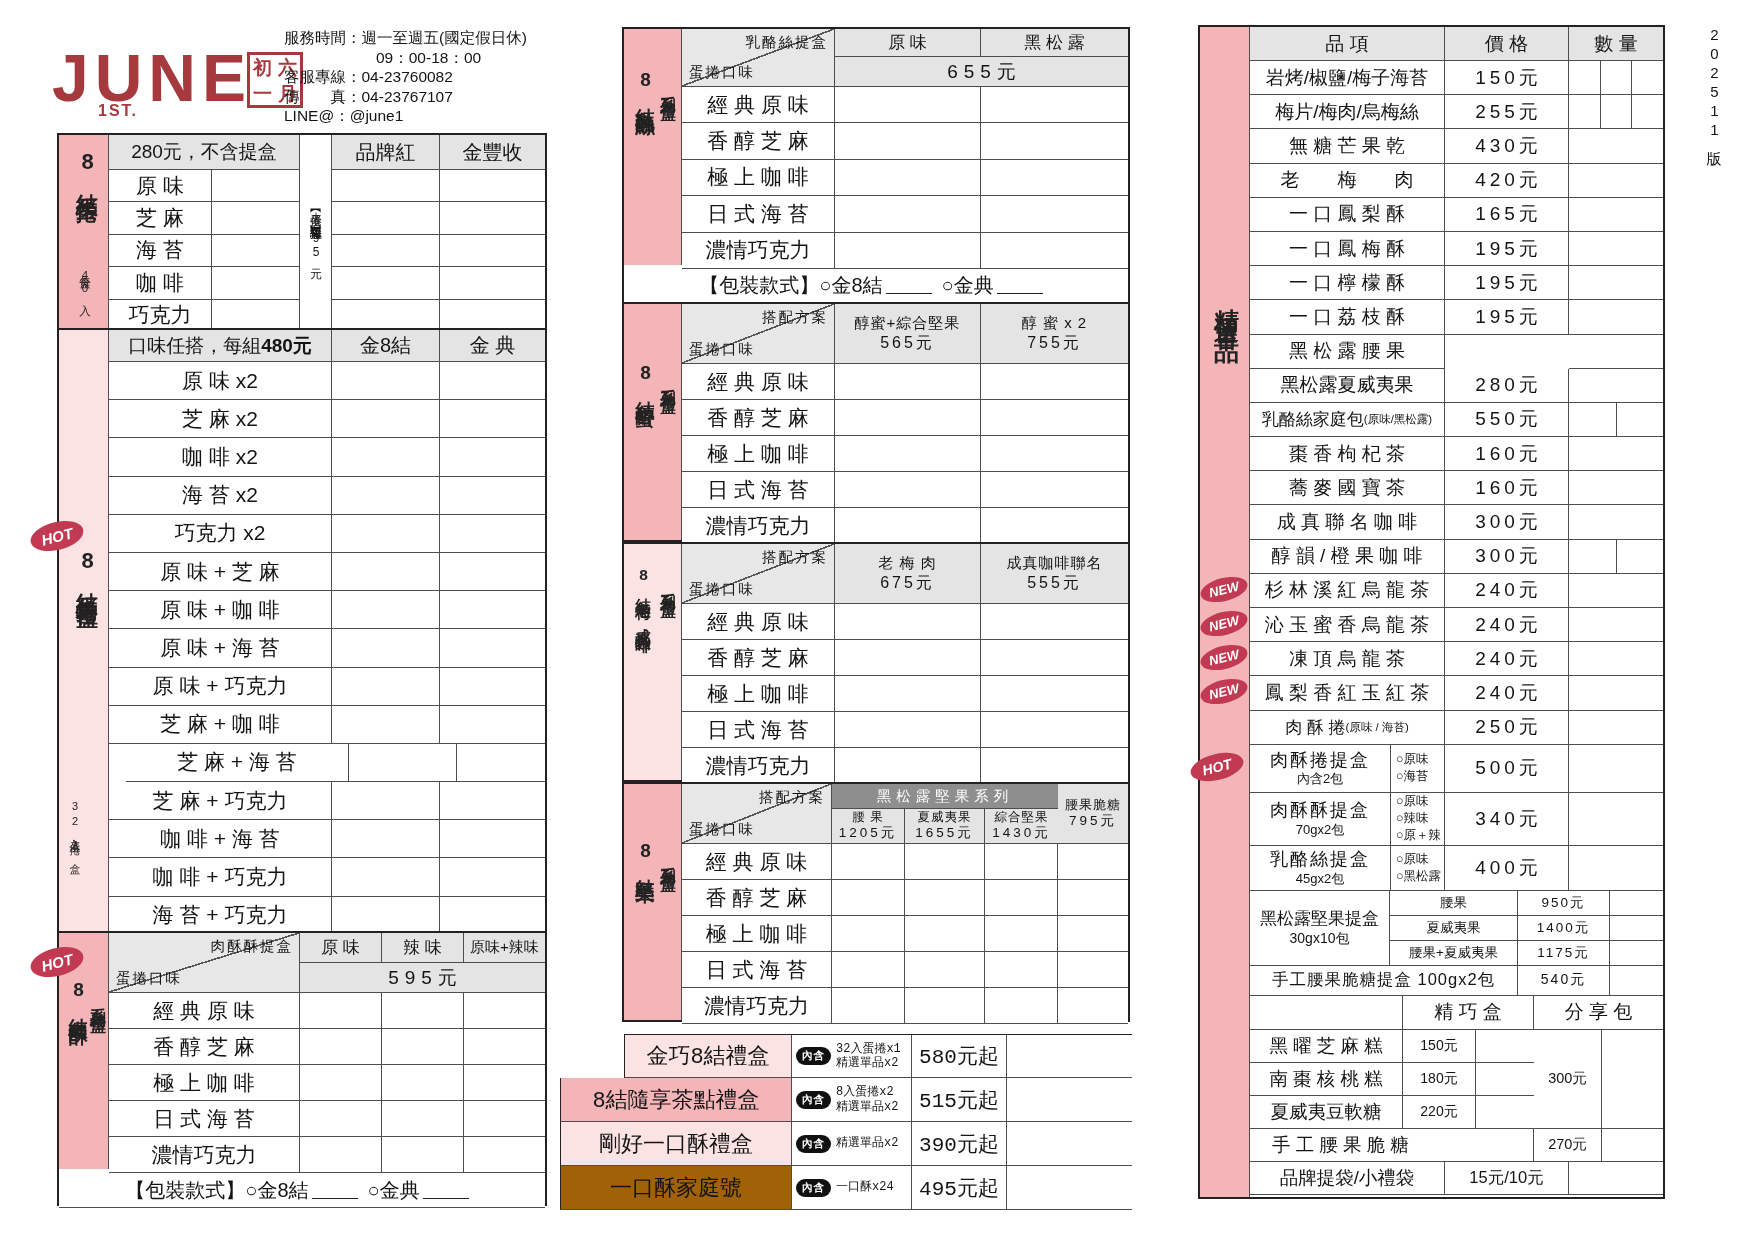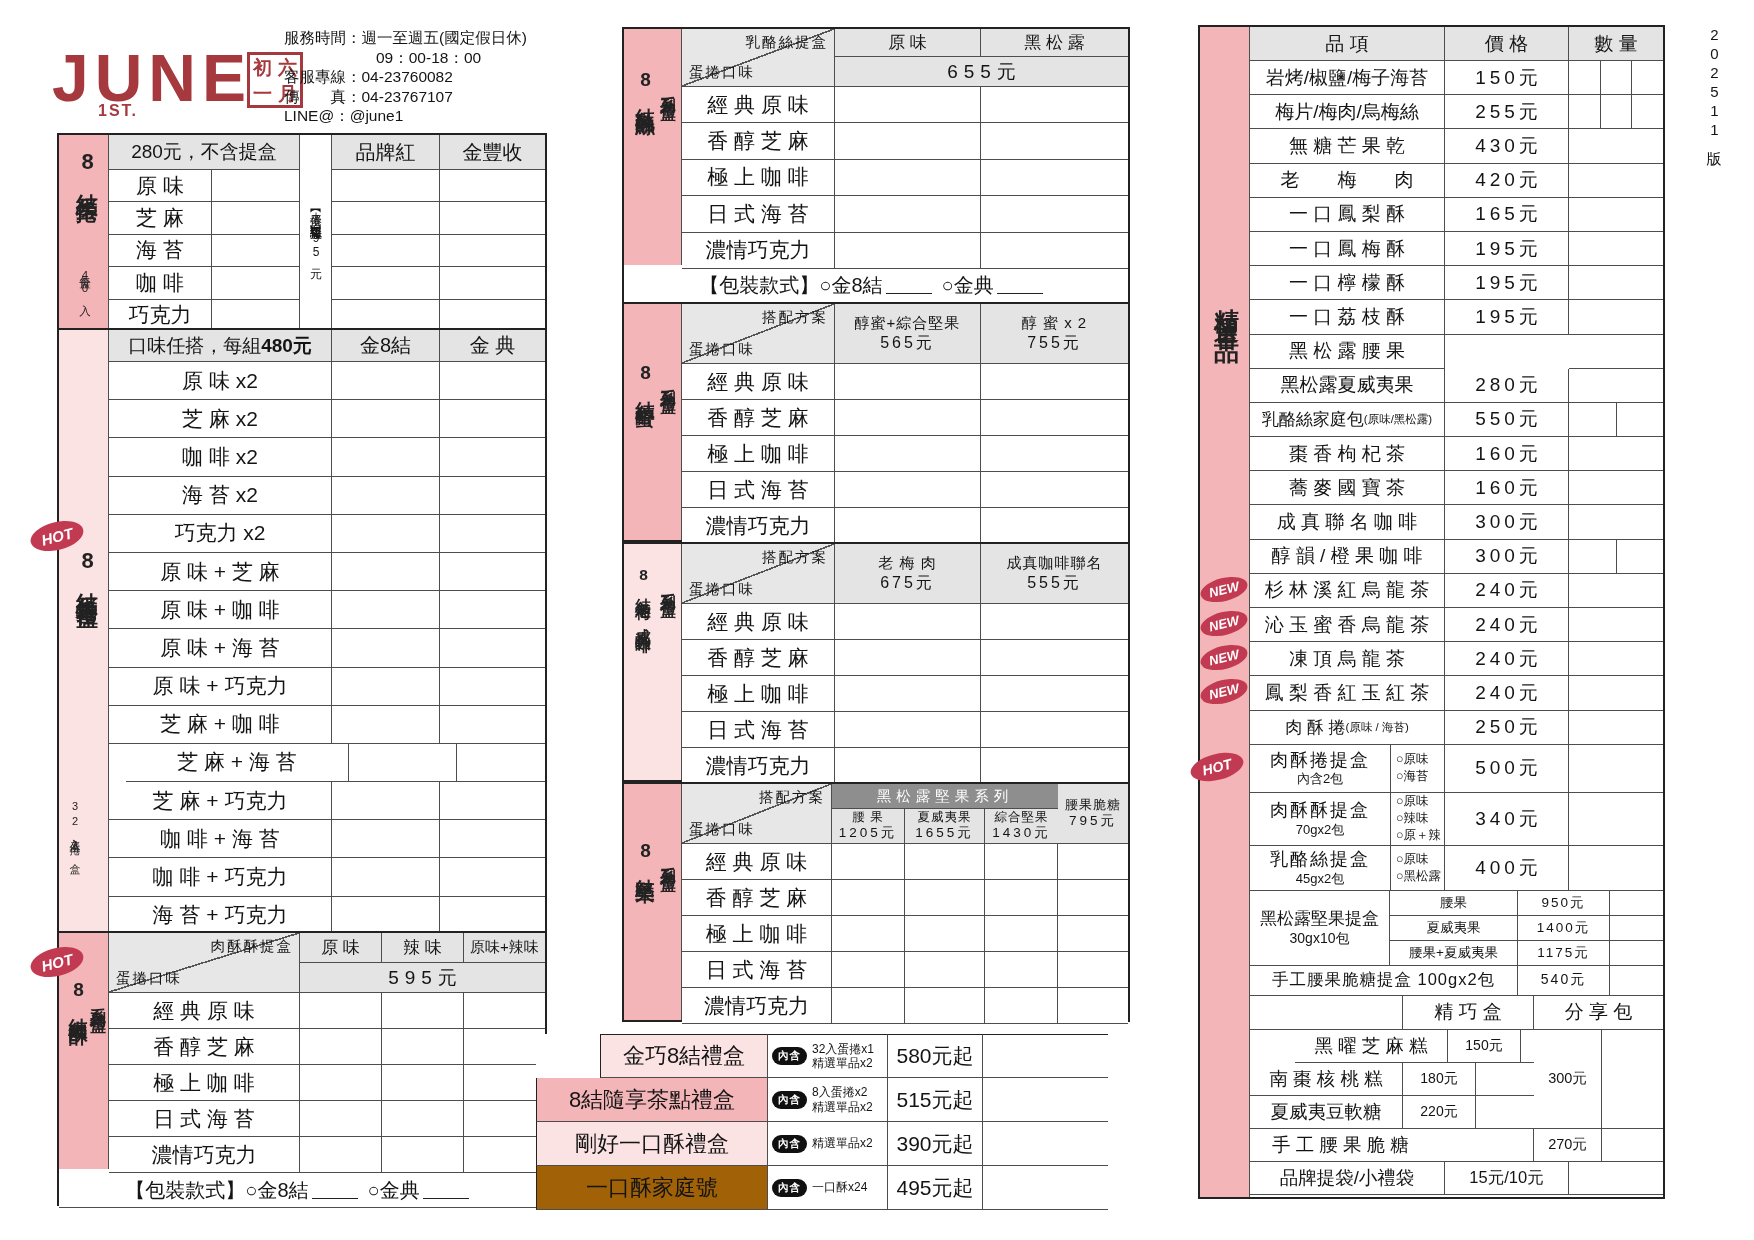--- a/index.html
+++ b/index.html
@@ -497,21 +497,21 @@
         </div>
         <div class="row " style="height: 36px;">
           <div class="c " style="width: 150px; font-size: 21px;">濃情巧克力</div>
           <div class="c " style="width: 73px;"></div>
           <div class="c " style="width: 80px;"></div>
           <div class="c " style="width: 73px;"></div>
           <div class="c " style="flex: 1 1 0%;"></div>
         </div>
       </div>
     </div>
-    <div class="tblx" style="left: 536px; top: 1034px; width: 572px; height: 144px;">
+    <div class="tblx" style="left: 560px; top: 1034px; width: 572px; height: 144px; font-family: Liberation Mono, monospace;">
       <div class="row " style="height: 44px;">
         <div class="c nob" style="width: 64px;"></div>
         <div class="c " style="width: 168px; font-size: 22px; background: rgb(251, 226, 227); border-left: 1.5px solid rgb(34, 34, 34); border-top: 1.5px solid rgb(34, 34, 34);">金巧8結禮盒</div>
         <div class="c " style="width: 120px; justify-content: flex-start; padding-left: 4px; border-top: 1.5px solid rgb(34, 34, 34);">
           <span class="pill">內含</span>
           <div class="two" style="align-items: flex-start;">
             <span style="font-size: 12px;">32入蛋捲x1</span>
             <span style="font-size: 12px;">精選單品x2</span>
           </div>
         </div>
@@ -790,21 +790,21 @@
           <div class="c " style="width: 92px; font-size: 14px; letter-spacing: 2px;">540元</div>
           <div class="c " style="flex: 1 1 0%;"></div>
         </div>
         <div class="row " style="height: 34px;">
           <div class="c diag" style="width: 153px; height: 34px; background: rgb(255, 255, 255);"></div>
           <div class="c " style="width: 131px; font-size: 19px;">精 巧 盒</div>
           <div class="c " style="flex: 1 1 0%; font-size: 19px;">分 享 包</div>
         </div>
         <div class="row " style="height: 99px;">
           <div style="width: 284px;">
-            <div class="row " style="height: 33px; margin-left: 45px;">
+            <div class="row " style="height: 33px;">
               <div class="c " style="width: 153px; font-size: 18.5px;">黑 曜 芝 麻 糕</div>
               <div class="c " style="width: 73px; font-size: 14px;">150元</div>
               <div class="c " style="flex: 1 1 0%;"></div>
             </div>
             <div class="row " style="height: 33px;">
               <div class="c " style="width: 153px; font-size: 18.5px;">南 棗 核 桃 糕</div>
               <div class="c " style="width: 73px; font-size: 14px;">180元</div>
               <div class="c " style="flex: 1 1 0%;"></div>
             </div>
             <div class="row " style="height: 33px;">

